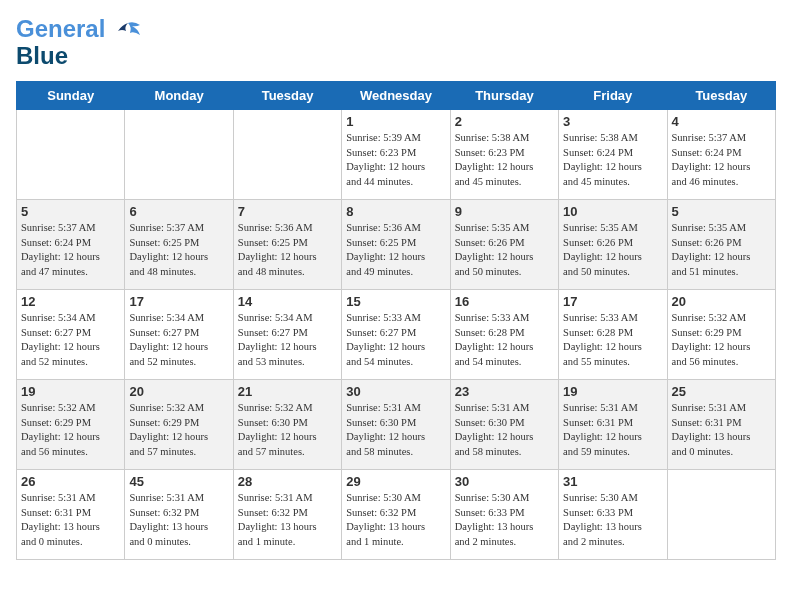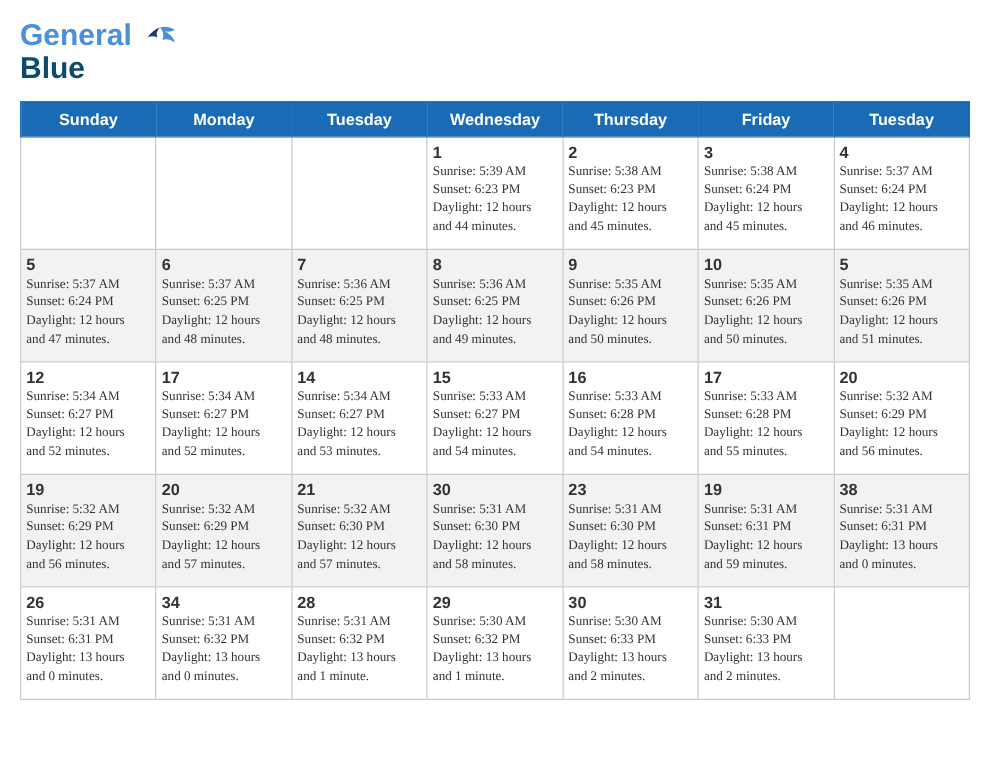--- a/index.html
+++ b/index.html
@@ -299,37 +299,37 @@
 and 58 minutes.</div>
         </td>
         <td>
           <span class="day-num">19</span>
           <div class="day-info" style="white-space: pre-line;">Sunrise: 5:31 AM
 Sunset: 6:31 PM
 Daylight: 12 hours
 and 59 minutes.</div>
         </td>
         <td>
-          <span class="day-num">38</span>
+          <span class="day-num">25</span>
           <div class="day-info" style="white-space: pre-line;">Sunrise: 5:31 AM
 Sunset: 6:31 PM
 Daylight: 13 hours
 and 0 minutes.</div>
         </td>
       </tr>
       <tr>
         <td>
           <span class="day-num">26</span>
           <div class="day-info" style="white-space: pre-line;">Sunrise: 5:31 AM
 Sunset: 6:31 PM
 Daylight: 13 hours
 and 0 minutes.</div>
         </td>
         <td>
-          <span class="day-num">34</span>
+          <span class="day-num">45</span>
           <div class="day-info" style="white-space: pre-line;">Sunrise: 5:31 AM
 Sunset: 6:32 PM
 Daylight: 13 hours
 and 0 minutes.</div>
         </td>
         <td>
           <span class="day-num">28</span>
           <div class="day-info" style="white-space: pre-line;">Sunrise: 5:31 AM
 Sunset: 6:32 PM
 Daylight: 13 hours

